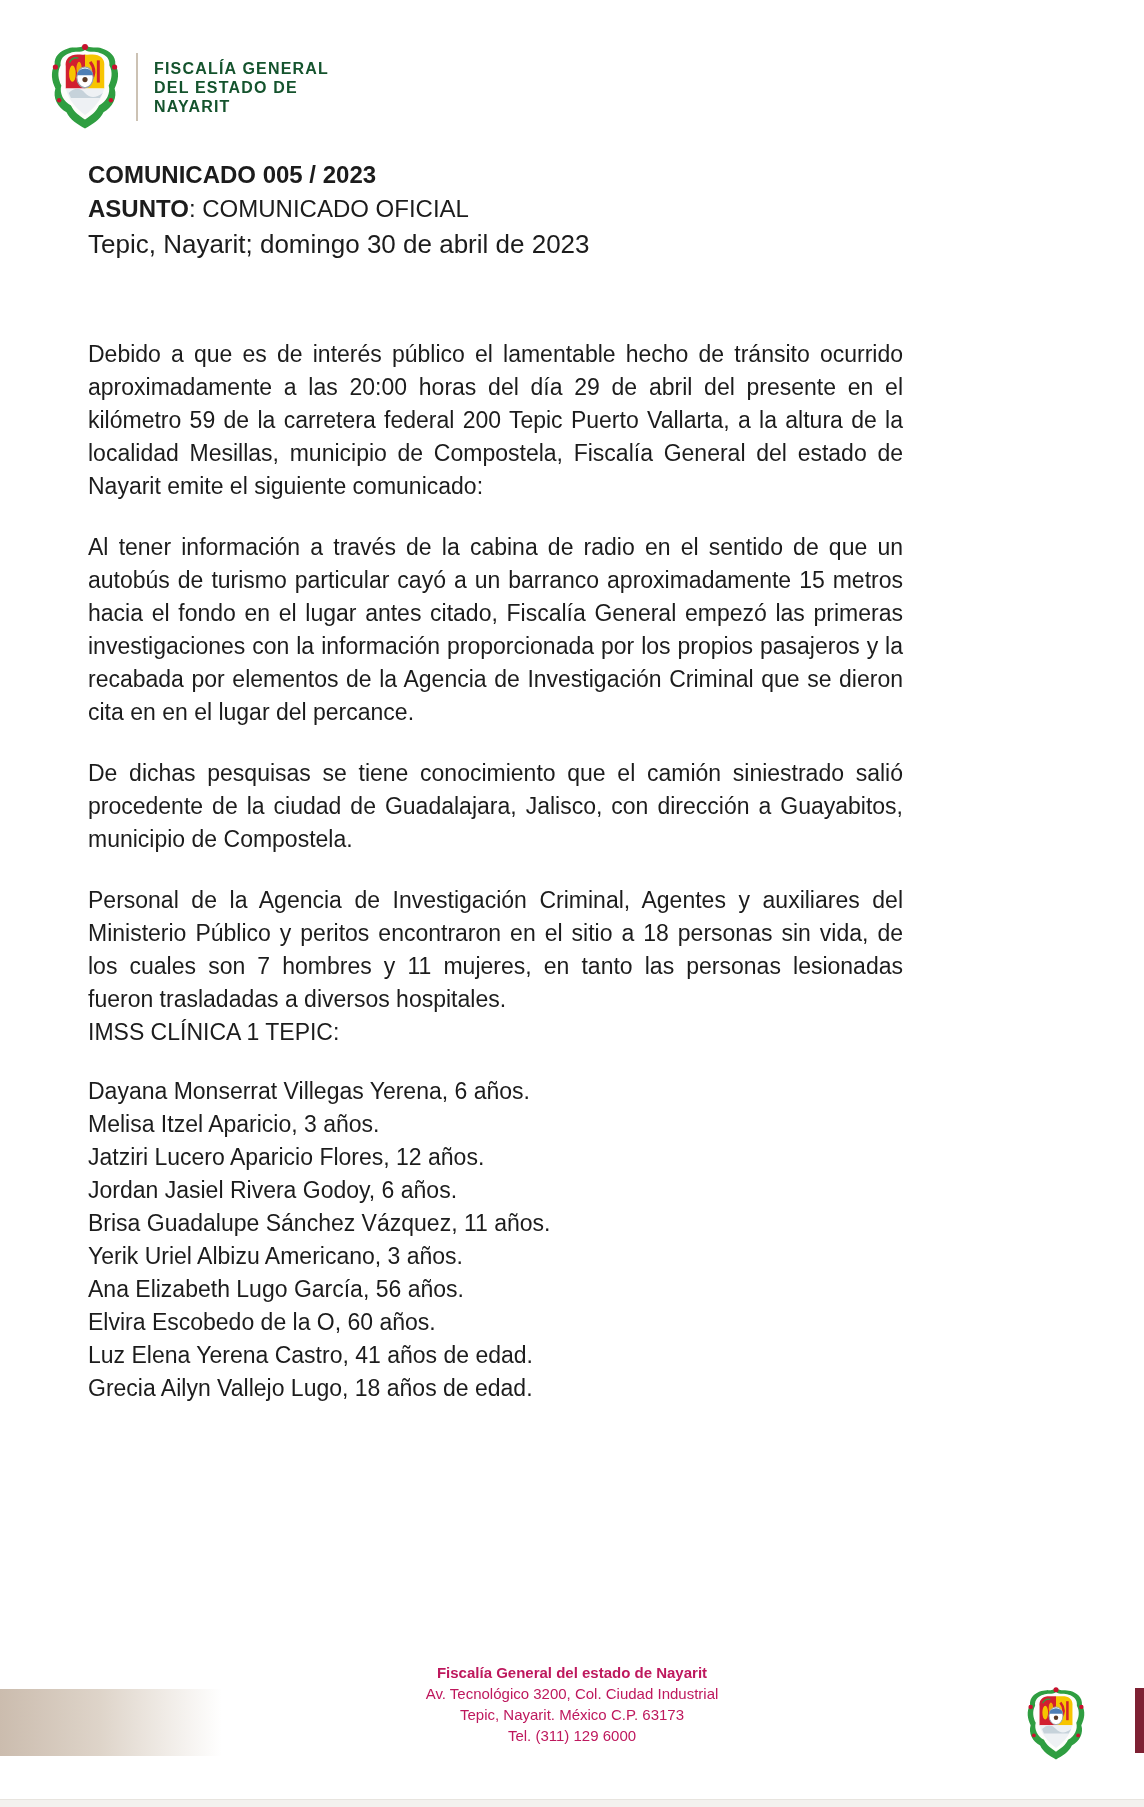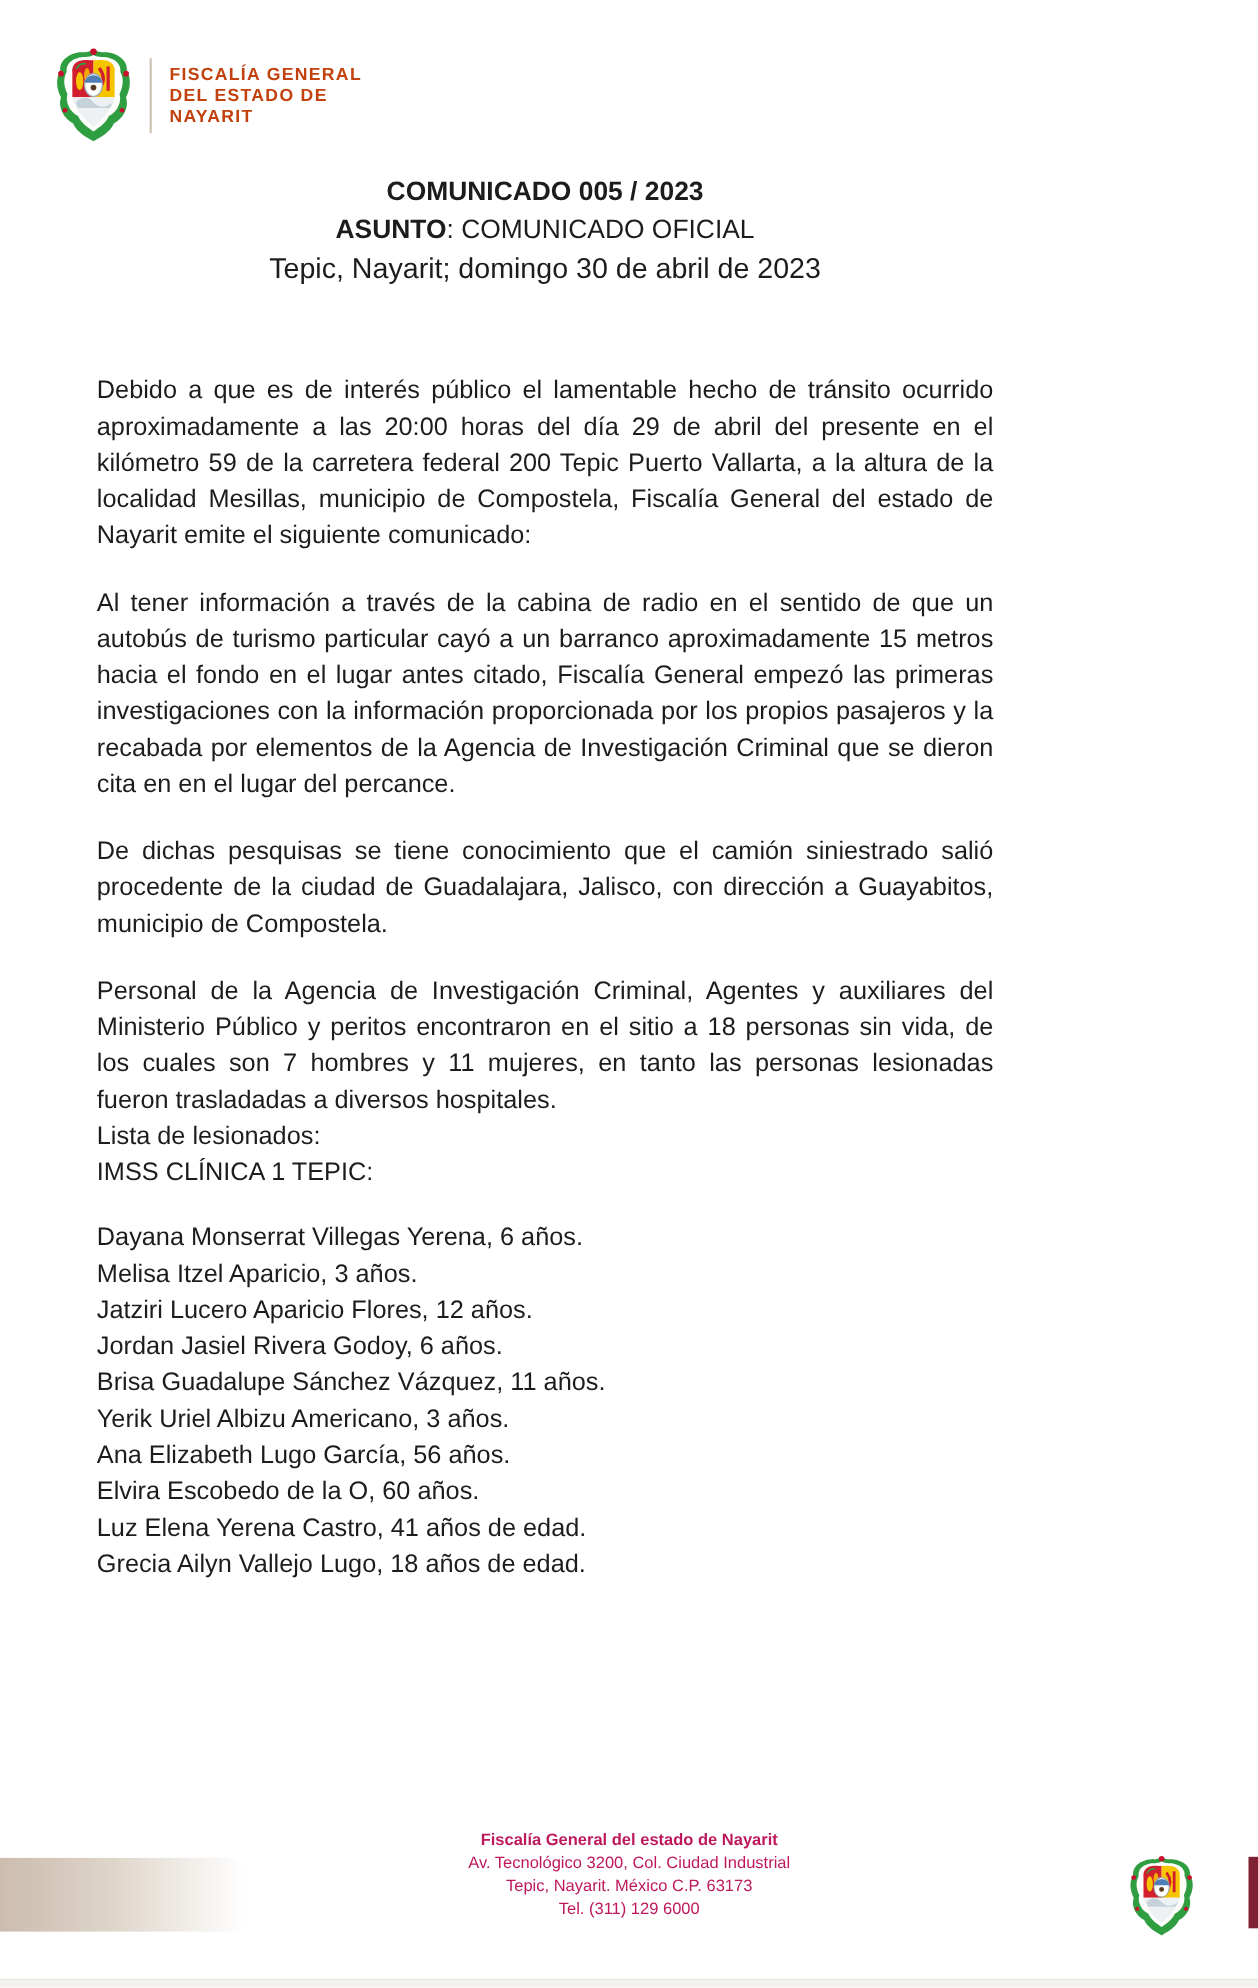--- a/index.html
+++ b/index.html
@@ -10,24 +10,24 @@
     color: #1c1c1c;
     position: relative;
     overflow: hidden;
   }
   .page { position: absolute; inset: 0; }
 
   
   .header { position: absolute; left: 48px; top: 42px; display: flex; align-items: center; }
   .logo-big { width: 74px; height: 90px; }
   .header-divider { width: 2px; height: 68px; background: #ccc2b4; margin: 0 16px 0 14px; }
-  .org-name { font-weight: bold; color: #c2410c; font-size: 16px; line-height: 19px; letter-spacing: 1.2px; }
+  .org-name { font-weight: bold; color: #14532d; font-size: 16px; line-height: 19px; letter-spacing: 1.2px; }
 
   
-  .title-block { position: absolute; top: 158px; left: 88px; width: 815px; text-align: center; }
+  .title-block { position: absolute; top: 158px; left: 88px; width: 815px; text-align: left; }
   .title-line1 { font-size: 24px; font-weight: bold; line-height: 34px; }
   .title-line2 { font-size: 24px; line-height: 34px; }
   .title-line2 .b { font-weight: bold; }
   .title-line3 { font-size: 26px; line-height: 36px; }
 
   
   .content {
     position: absolute; left: 88px; top: 338px; width: 815px;
     display: flex; flex-direction: column;
     font-size: 23px; line-height: 33px;
@@ -98,21 +98,20 @@
     <div class="title-line2"><span class="b">ASUNTO</span><span>: COMUNICADO OFICIAL</span></div>
     <div class="title-line3">Tepic, Nayarit; domingo 30 de abril de 2023</div>
   </div>
 
   <div class="content">
     <p>Debido a que es de interés público el lamentable hecho de tránsito ocurrido aproximadamente a las 20:00 horas del día 29 de abril del presente en el kilómetro 59 de la carretera federal 200 Tepic Puerto Vallarta, a la altura de la localidad Mesillas, municipio de Compostela, Fiscalía General del estado de Nayarit emite el siguiente comunicado:</p>
     <p class="mt-par">Al tener información a través de la cabina de radio en el sentido de que un autobús de turismo particular cayó a un barranco aproximadamente 15 metros hacia el fondo en el lugar antes citado, Fiscalía General empezó las primeras investigaciones con la información proporcionada por los propios pasajeros y la recabada por elementos de la Agencia de Investigación Criminal que se dieron cita en en el lugar del percance.</p>
     <p class="mt-par">De dichas pesquisas se tiene conocimiento que el camión siniestrado salió procedente de la ciudad de Guadalajara, Jalisco, con dirección a Guayabitos, municipio de Compostela.</p>
     <p class="mt-par">Personal de la Agencia de Investigación Criminal, Agentes y auxiliares del Ministerio Público y peritos encontraron en el sitio a 18 personas sin vida, de los cuales son 7 hombres y 11 mujeres, en tanto las personas lesionadas fueron trasladadas a diversos hospitales.</p>
 
-    <p class="lista-heading">Lista de lesionados:</p>
     <p class="clinic-heading">IMSS CLÍNICA 1 TEPIC:</p>
 
     <div class="names">
       <div>Dayana Monserrat Villegas Yerena, 6 años.</div>
       <div>Melisa Itzel Aparicio, 3 años.</div>
       <div>Jatziri Lucero Aparicio Flores, 12 años.</div>
       <div>Jordan Jasiel Rivera Godoy, 6 años.</div>
       <div>Brisa Guadalupe Sánchez Vázquez, 11 años.</div>
       <div>Yerik Uriel Albizu Americano, 3 años.</div>
       <div>Ana Elizabeth Lugo García, 56 años.</div>

